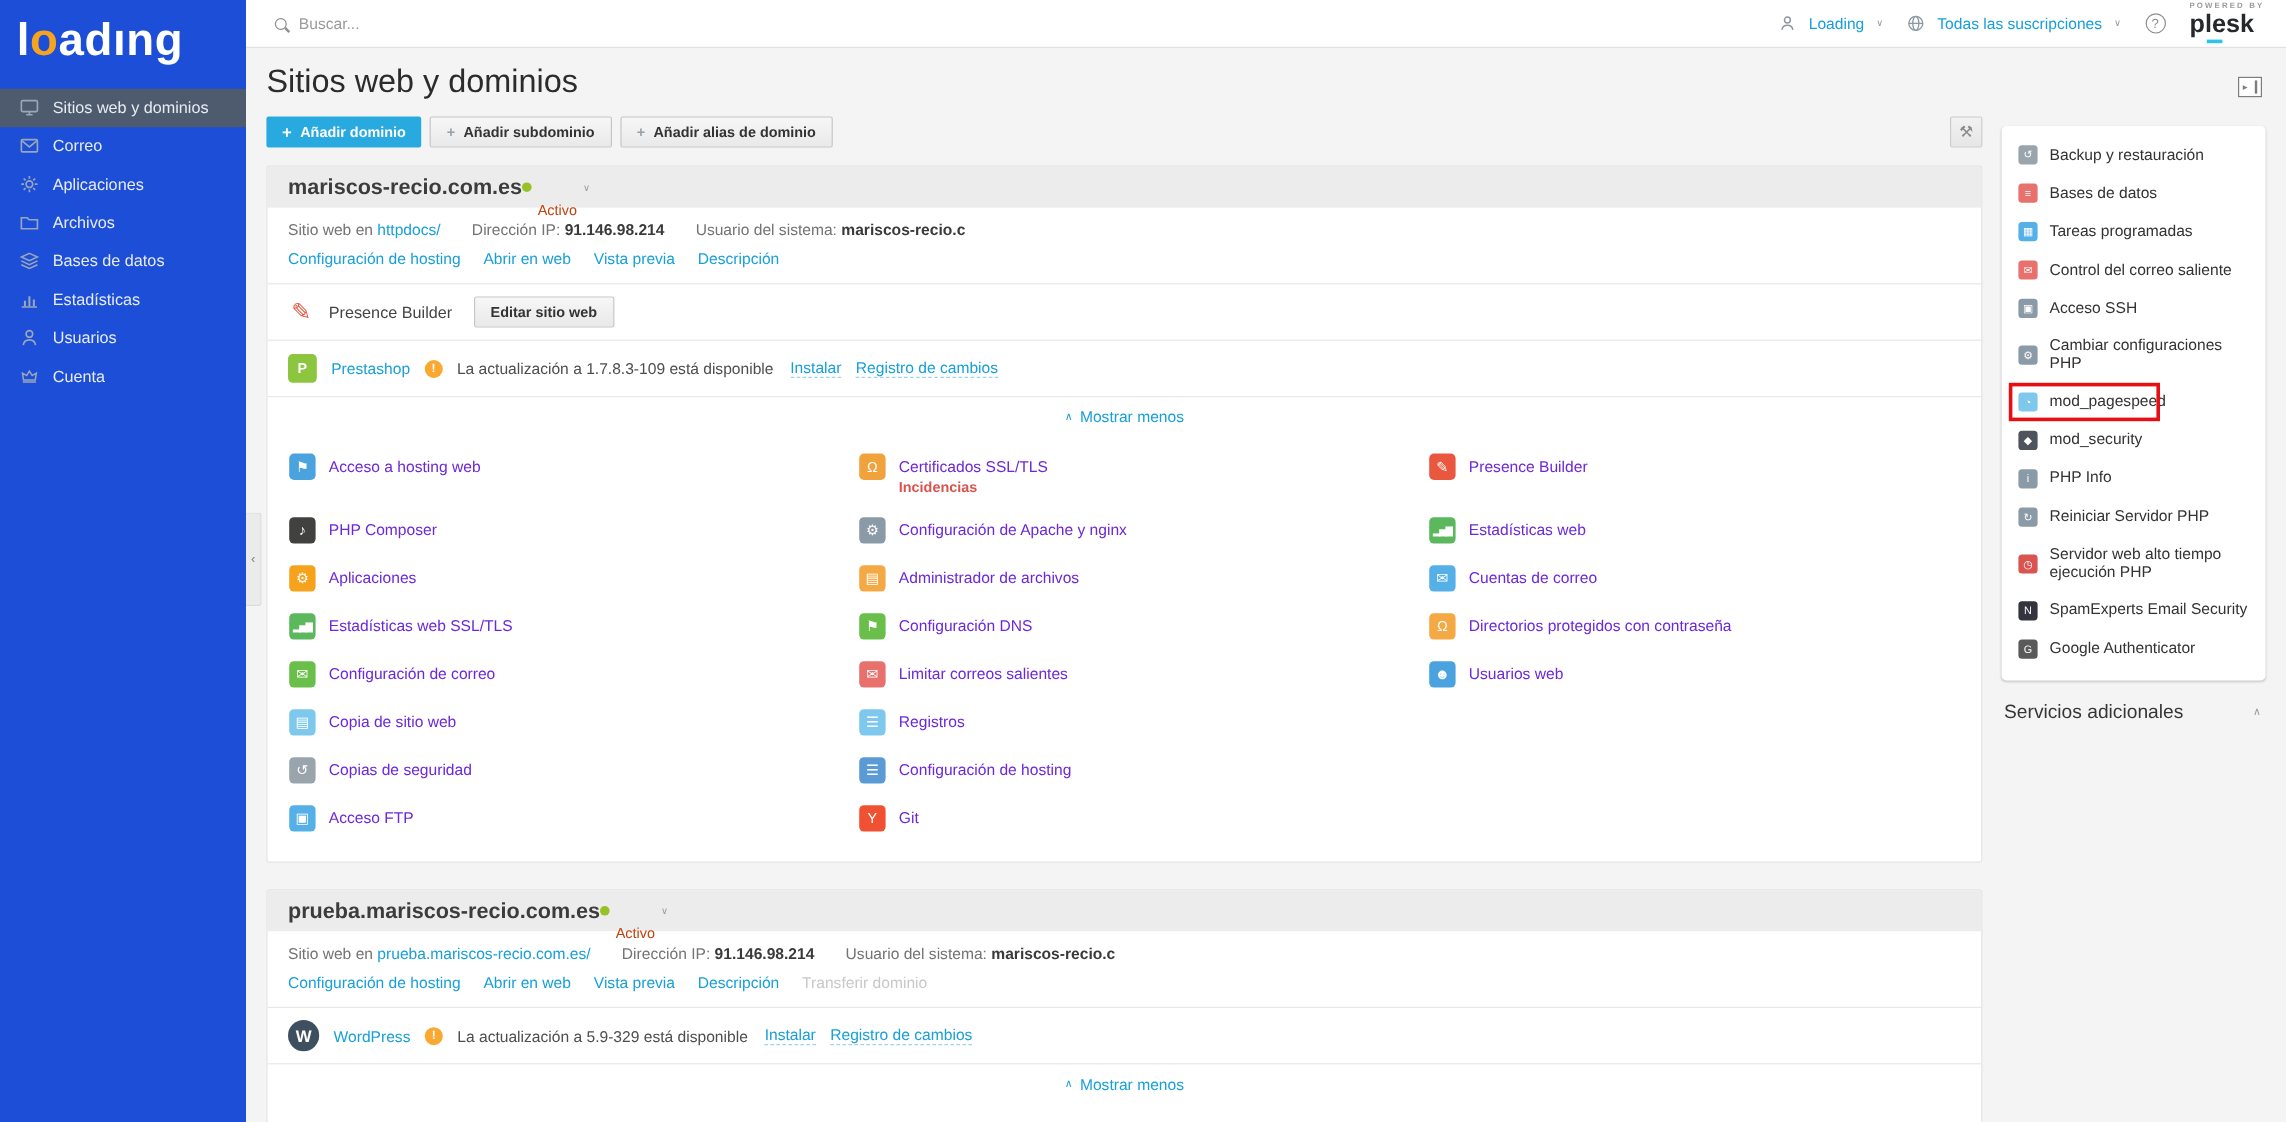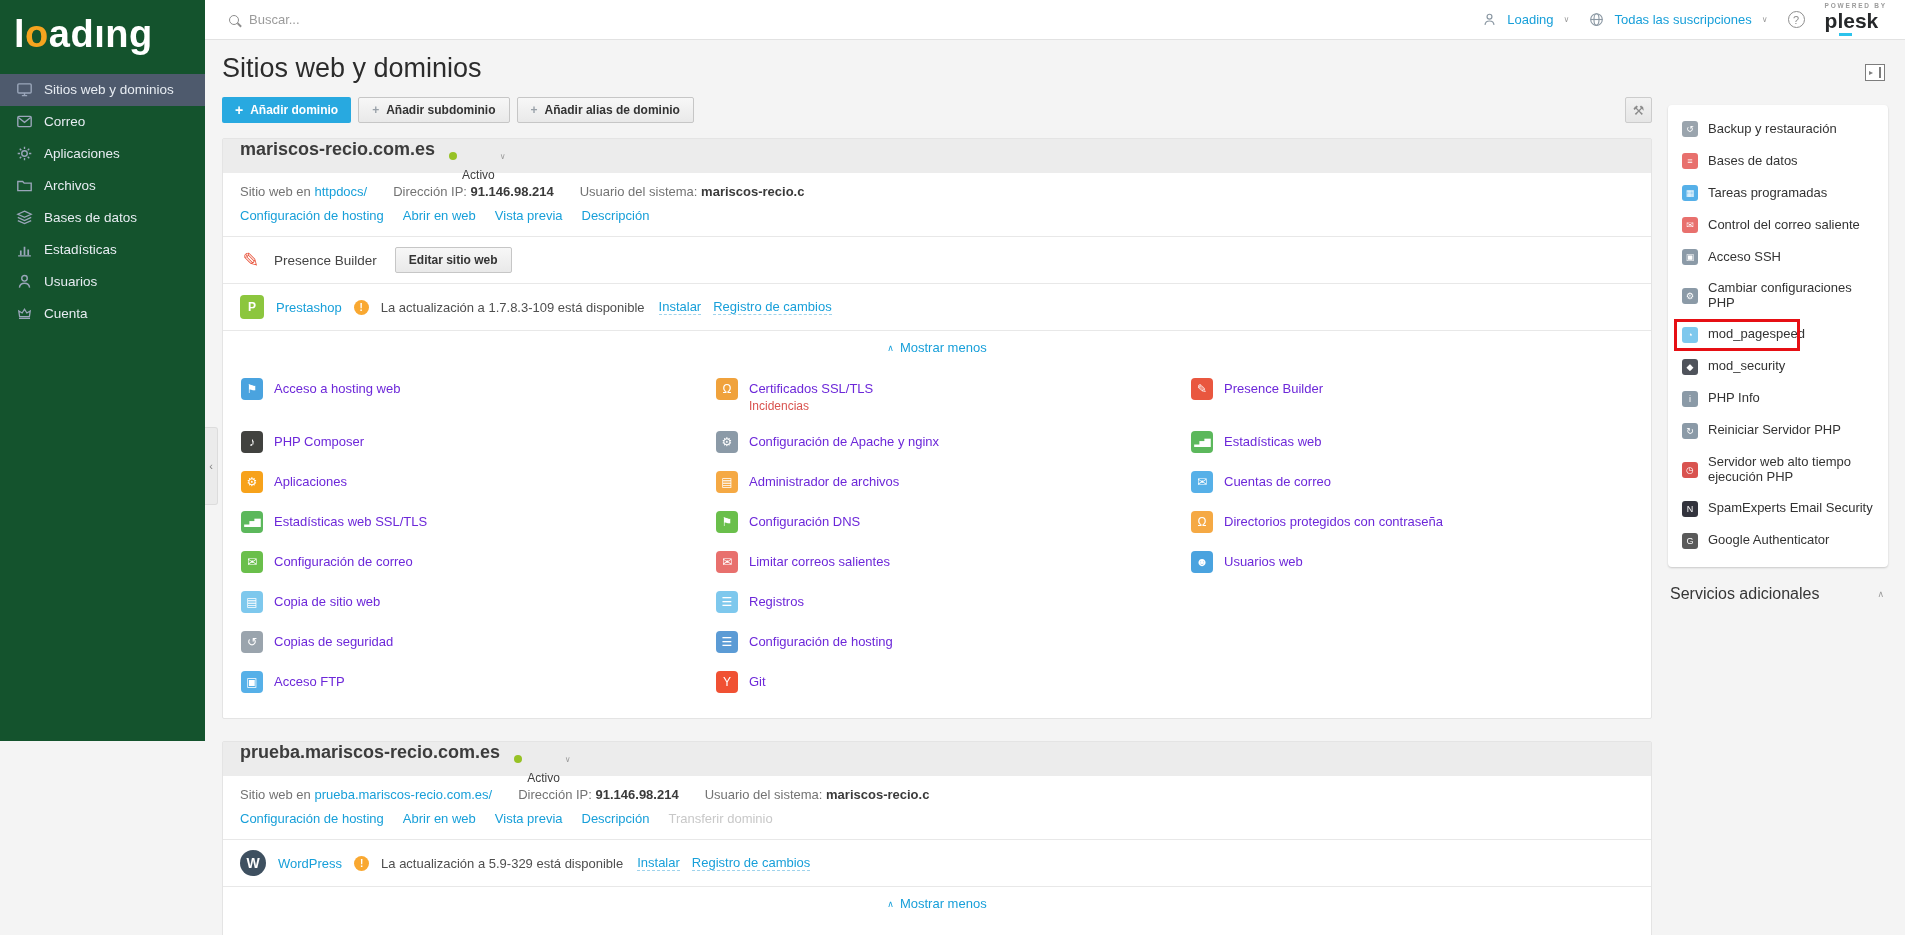--- a/index.html
+++ b/index.html
@@ -1,21 +1,21 @@
 <!DOCTYPE html>
 <html><head>
 <meta charset="utf-8">
 <style>
   * { margin:0; padding:0; box-sizing:border-box; }
   html,body { width:1905px; height:935px; overflow:hidden; background:#f4f4f4;
     font-family:"Liberation Sans","DejaVu Sans",sans-serif; }
   a { text-decoration:none; cursor:pointer; }
 
   
-  .sidebar { position:absolute; left:0; top:0; width:205px; height:741px; background:#14532d; z-index:5; }
+  .sidebar { position:absolute; left:0; top:0; width:205px; height:935px; background:#1d4ed8; z-index:5; }
   .logo { padding:14px 0 12px 14px; font-size:38px; line-height:1.1; color:#fff; font-weight:600; letter-spacing:.5px; cursor:pointer; }
   .logo .o { color:#f6a41f; }
   .nav { margin-top:6px; }
   .nav-item { display:flex; align-items:center; height:32px; padding-left:16px; gap:11px;
     color:#e7ecf2; font-size:13.5px; cursor:pointer; }
   .nav-item.active { background:#4e5a6d; }
   .nav-icon { width:17px; height:17px; flex:0 0 17px; color:#9aa6ba; }
   .nav-icon svg { width:100%; height:100%; display:block; }
   .collapse-tab { position:absolute; left:205px; top:427px; width:13px; height:78px; background:#ebebeb;
     border:1px solid #dcdcdc; border-left:none; border-radius:0 3px 3px 0; display:flex; align-items:center;
@@ -58,25 +58,25 @@
   .btn-primary { background:#28a9e0; color:#fff; }
   .btn-primary .plus { font-size:14px; font-weight:700; }
   .btn-sec { background:linear-gradient(#f7f7f7,#e9e9e9); border:1px solid #c6c6c6; color:#333; }
   .btn-sec .plus { color:#98a0a8; font-size:12px; }
   .wrench-btn { margin-left:auto; width:27px; height:26px; background:linear-gradient(#f2f2f2,#e6e6e6);
     border:1px solid #ccc; border-radius:2px; display:flex; align-items:center; justify-content:center;
     color:#8a8a8a; font-size:13px; cursor:pointer; }
 
   .card { margin-top:15px; background:#fff; border:1px solid #e4e4e4; border-radius:2px; }
   .card2 { margin-top:22px; }
-  .card-head { height:34px; background:#ececec; display:flex; padding:0 17px; gap:14px; }
+  .card-head { height:34px; background:#ececec; display:flex; align-items:center; padding:0 17px; gap:0; }
   .domain-name { font-size:18px; font-weight:600; color:#3c3c3c; }
   .status { display:flex; align-items:center; gap:5px; cursor:pointer; }
   .dot { width:8px; height:8px; border-radius:50%; background:#97c225; }
-  .status-label { font-size:12px; color:#404040;margin-top:37px; }
+  .status-label { font-size:12px; color:#c2410c;margin-top:37px; }
   .info-row { padding:11px 17px 0; font-size:13px; color:#737373; display:flex; gap:26px; }
   .info-row b { color:#3a3a3a; font-weight:700; }
   .link { color:#179fd9; }
   .links-row { padding:9px 17px 13px; display:flex; gap:19px; font-size:13px; }
   .link-disabled { color:#c8c8c8; cursor:default; }
   .hr { border-top:1px solid #e8e8e8; }
   .tool-row { display:flex; align-items:center; gap:12px; padding:0 17px; min-height:46px; font-size:13px; }
   .row-label { color:#454545; font-size:13.5px; }
   .warn { width:15px; height:15px; border-radius:50%; background:#f9a831; color:#fff; font-size:10px;
     font-weight:700; display:flex; align-items:center; justify-content:center; flex:0 0 15px; }
@@ -91,21 +91,21 @@
   .gitem { display:flex; align-items:flex-start; gap:11px; padding:9px 0; cursor:pointer; }
   .gi { width:22px; height:22px; border-radius:4px; color:#fff; display:flex; align-items:center;
     justify-content:center; font-size:12px; flex:0 0 22px; }
   .gi.small { font-size:8px; letter-spacing:-1px; }
   .gi-plain { background:transparent !important; color:#e9573f; font-size:20px; }
   .icon-prestashop { background:#8cc63e; width:24px; height:24px; font-weight:700; flex:0 0 24px; }
   .icon-wordpress { background:#3e5060; width:26px; height:26px; border-radius:50%; font-weight:700;
     font-size:14px; flex:0 0 26px; }
   .gtext { display:flex; flex-direction:column; }
   .glabel { font-size:13px; color:#6d28d9; padding-top:3px; }
-  .gsub { font-size:12px; margin-top:3px; }
+  .gsub { font-size:12px; margin-top:3px;font-weight:bold; }
 
   
   .right-panel { position:absolute; left:1463px; top:65px; width:220px; }
   .tools-card { background:#fff; border-radius:4px; box-shadow:0 1px 2px rgba(0,0,0,.18); padding:8px 0 10px; }
   .titem { position:relative; display:flex; align-items:center; gap:10px; padding:8px 14px;
     font-size:13px; color:#333; cursor:pointer; line-height:1.15; }
   .ti { width:16px; height:16px; border-radius:3px; color:#fff; font-size:9px; display:flex;
     align-items:center; justify-content:center; flex:0 0 16px; }
   .red-box { position:absolute; left:6px; top:0; bottom:0; width:126px; border:3px solid #e60f14;
     pointer-events:none; z-index:2; }

